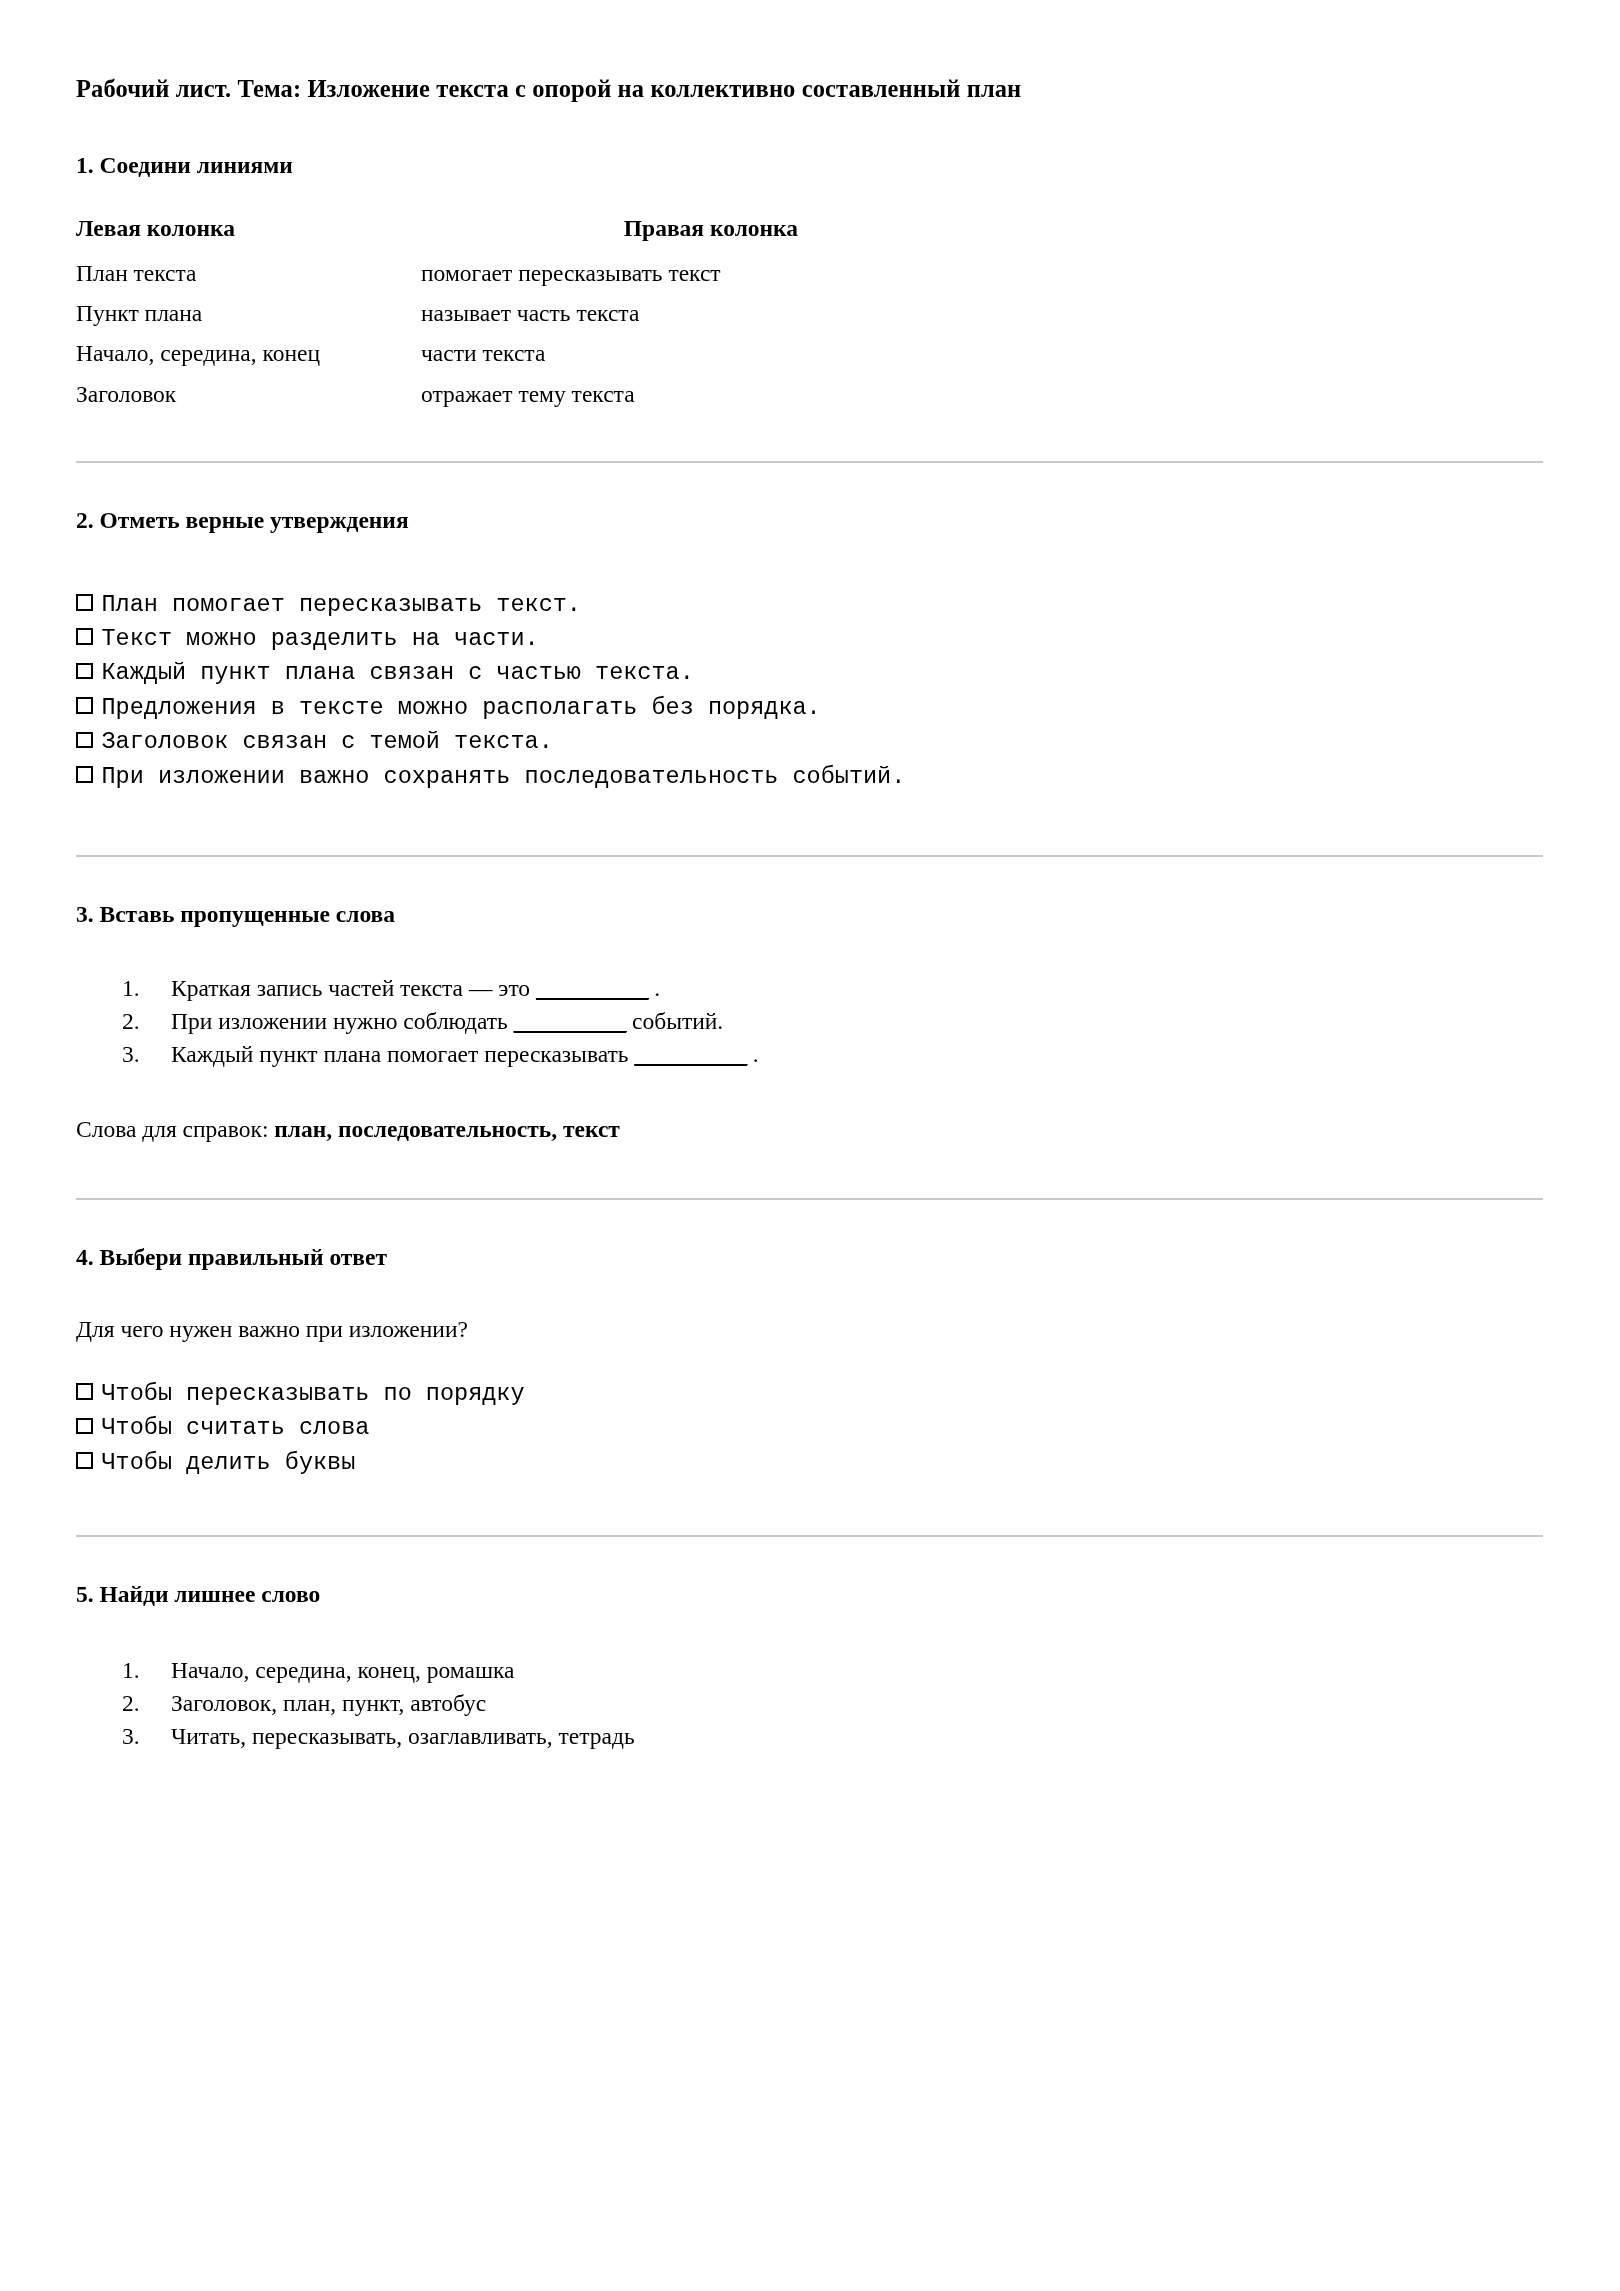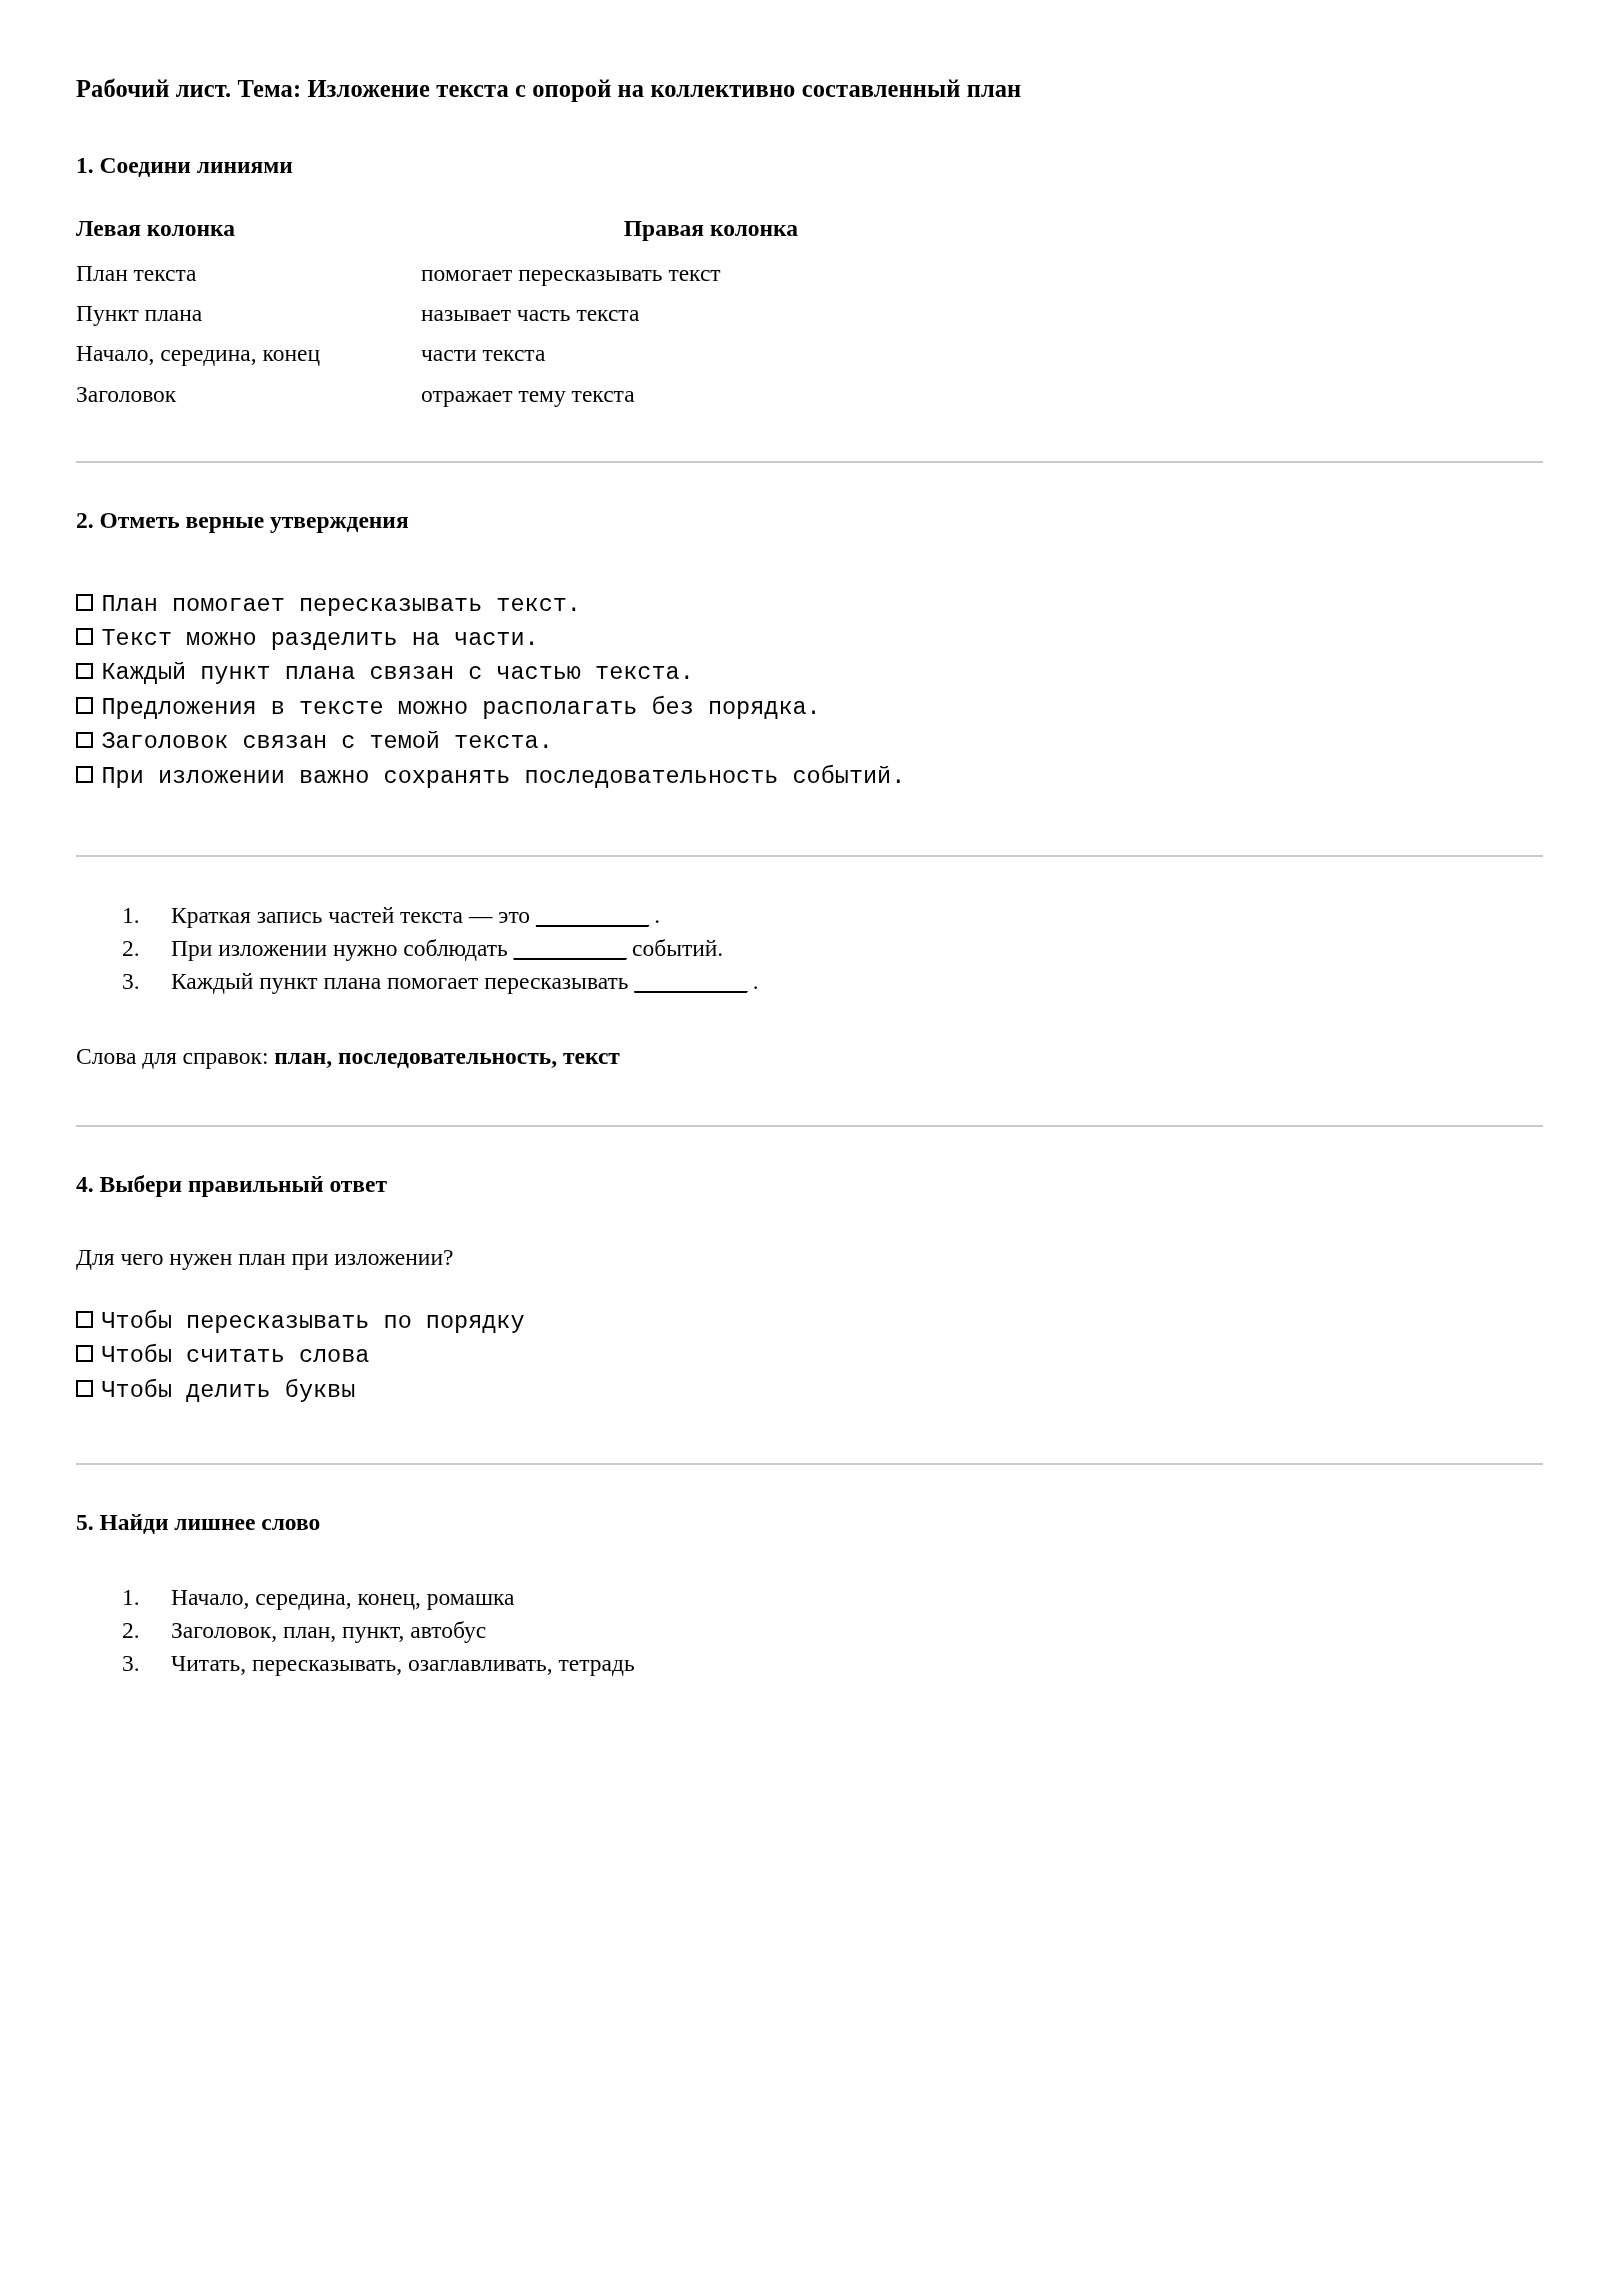--- a/index.html
+++ b/index.html
@@ -225,40 +225,41 @@
     <label class="check-item">
       <span class="cbox"></span><span>Заголовок связан с темой текста.</span>
     </label>
     <label class="check-item">
       <span class="cbox"></span><span>При изложении важно сохранять последовательность событий.</span>
     </label>
   </div>
 
   <hr class="divider div-2">
 
+  <h2 class="section-heading sec-heading-spaced">3. Вставь пропущенные слова</h2>
 
   <div class="num-list nl-sec3">
     <div class="num-item">
       <span class="num-marker">1.</span><span>Краткая запись частей текста — это </span><span class="blank">__________</span><span> .</span>
     </div>
     <div class="num-item">
       <span class="num-marker">2.</span><span>При изложении нужно соблюдать </span><span class="blank">__________</span><span> событий.</span>
     </div>
     <div class="num-item">
       <span class="num-marker">3.</span><span>Каждый пункт плана помогает пересказывать </span><span class="blank">__________</span><span> .</span>
     </div>
   </div>
 
   <p class="plain-para refwords"><span class="rw-label">Слова для справок: </span><span class="rw-words">план, последовательность, текст</span></p>
 
   <hr class="divider div-3">
 
   <h2 class="section-heading sec-heading-spaced">4. Выбери правильный ответ</h2>
 
-  <p class="plain-para question">Для чего нужен план при изложении?</p>
+  <p class="plain-para question">Для чего нужен важно при изложении?</p>
 
   <div class="check-list cl-sec4">
     <label class="check-item">
       <span class="cbox"></span><span>Чтобы пересказывать по порядку</span>
     </label>
     <label class="check-item">
       <span class="cbox"></span><span>Чтобы считать слова</span>
     </label>
     <label class="check-item">
       <span class="cbox"></span><span>Чтобы делить буквы</span>

